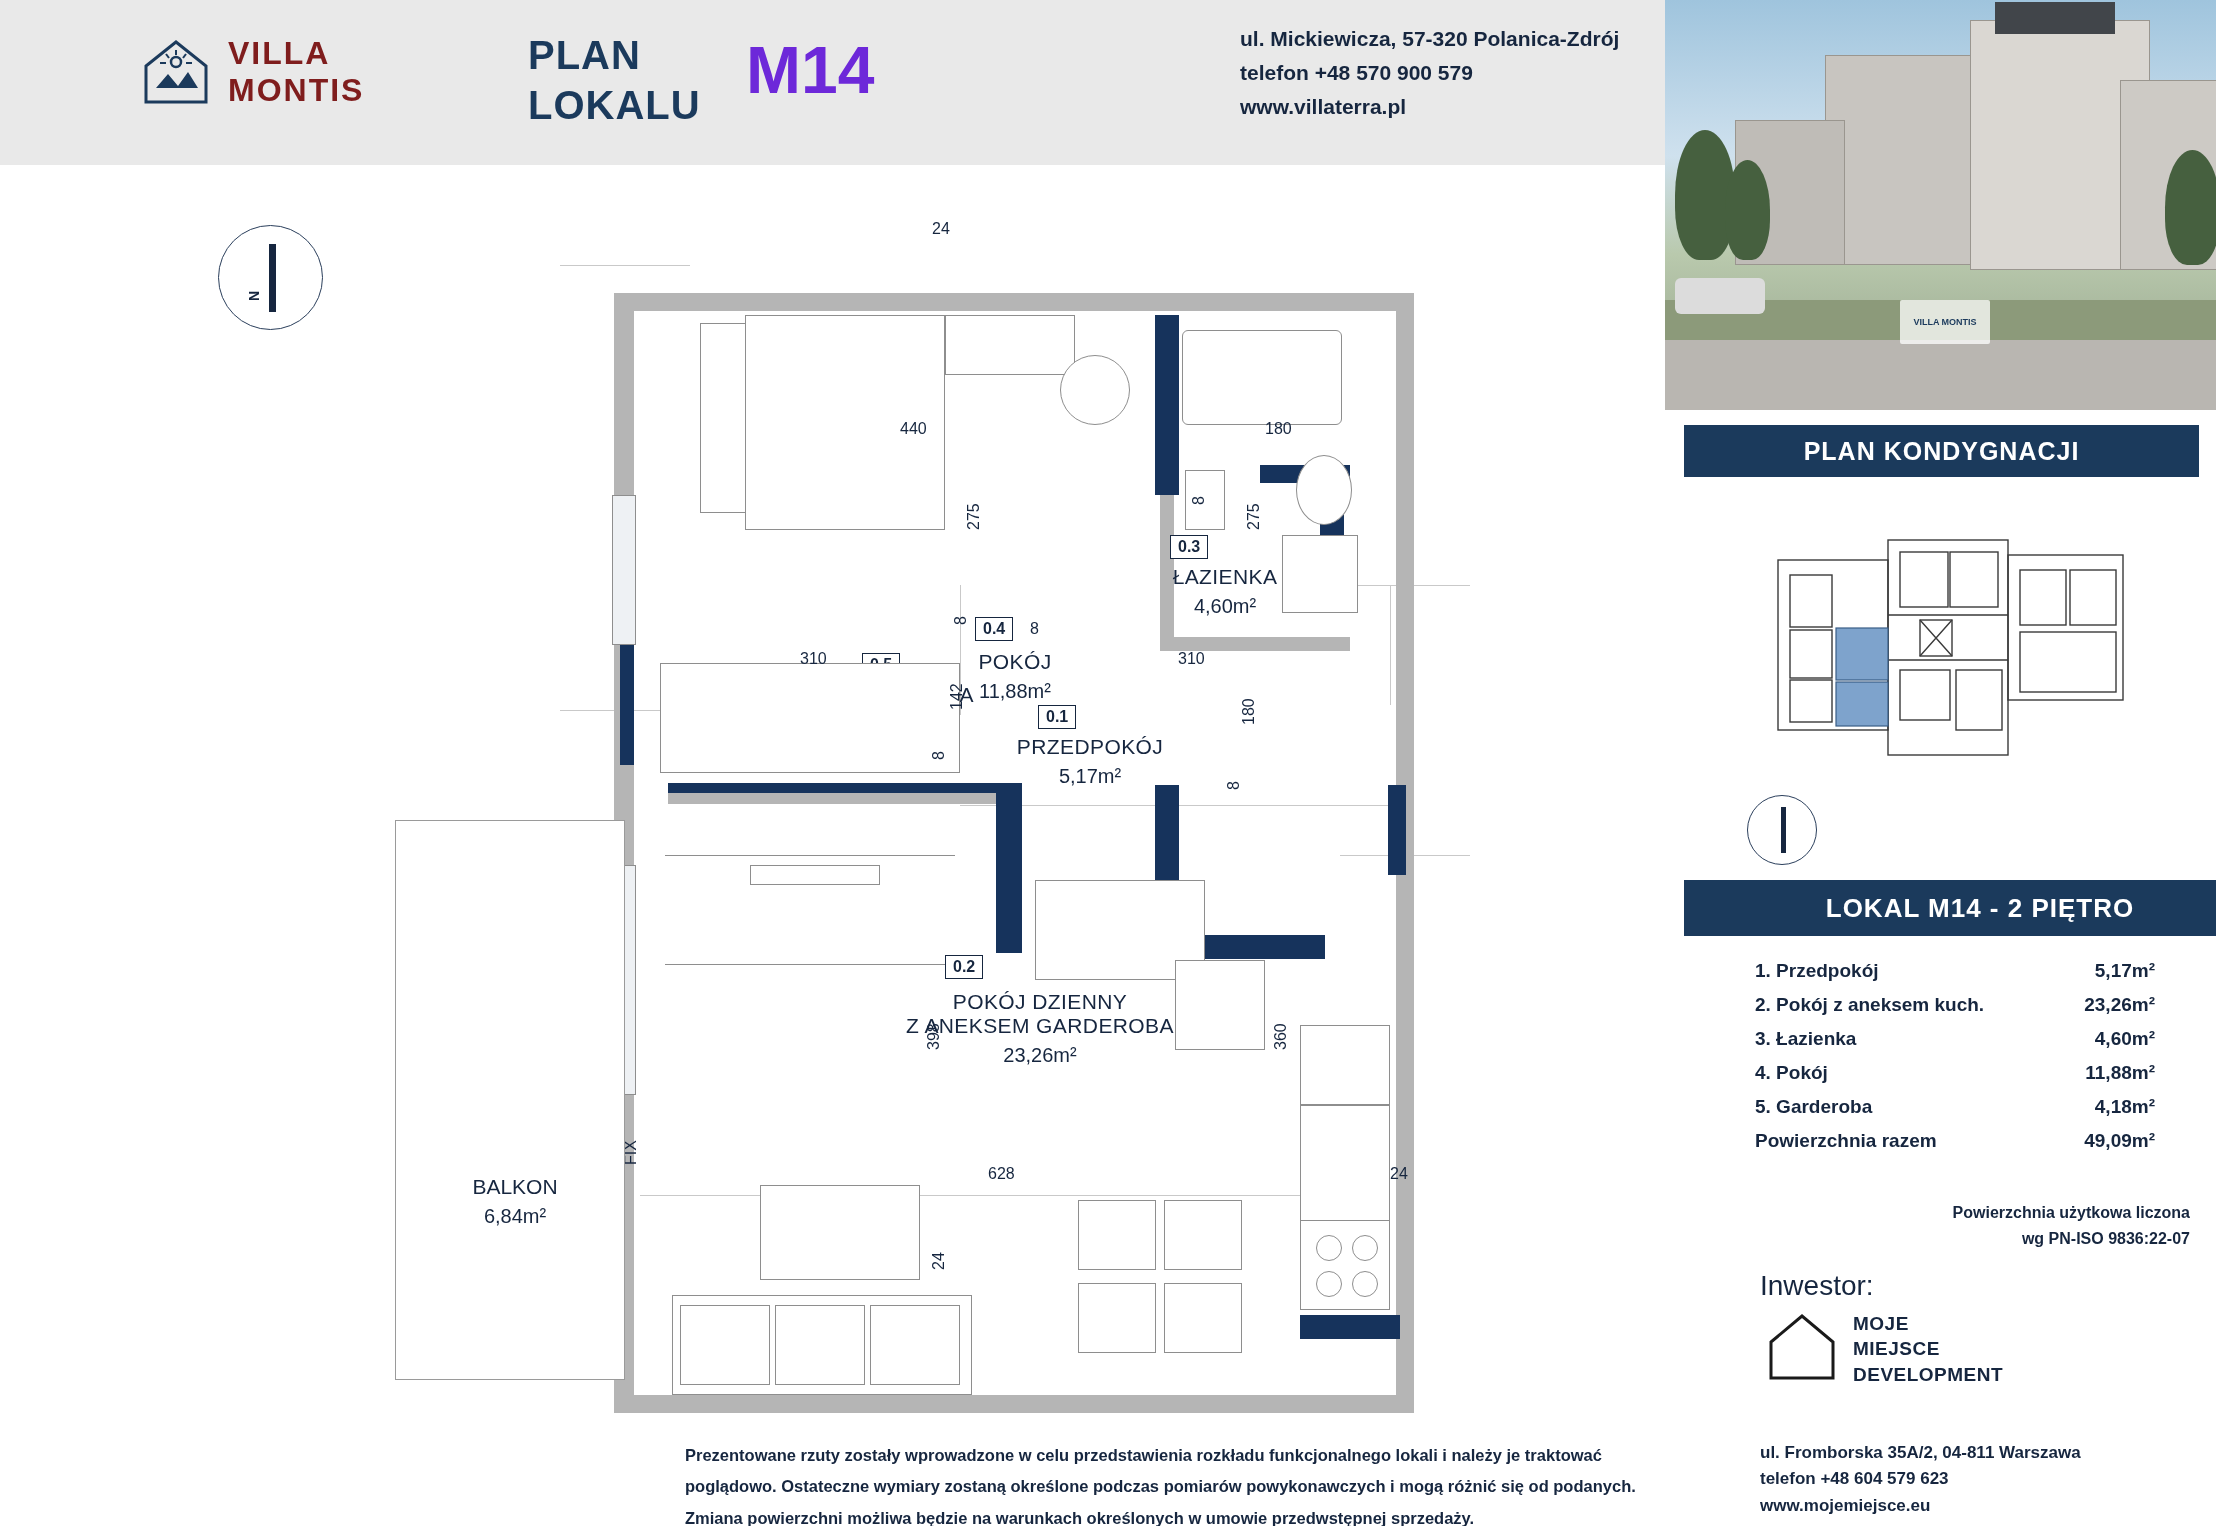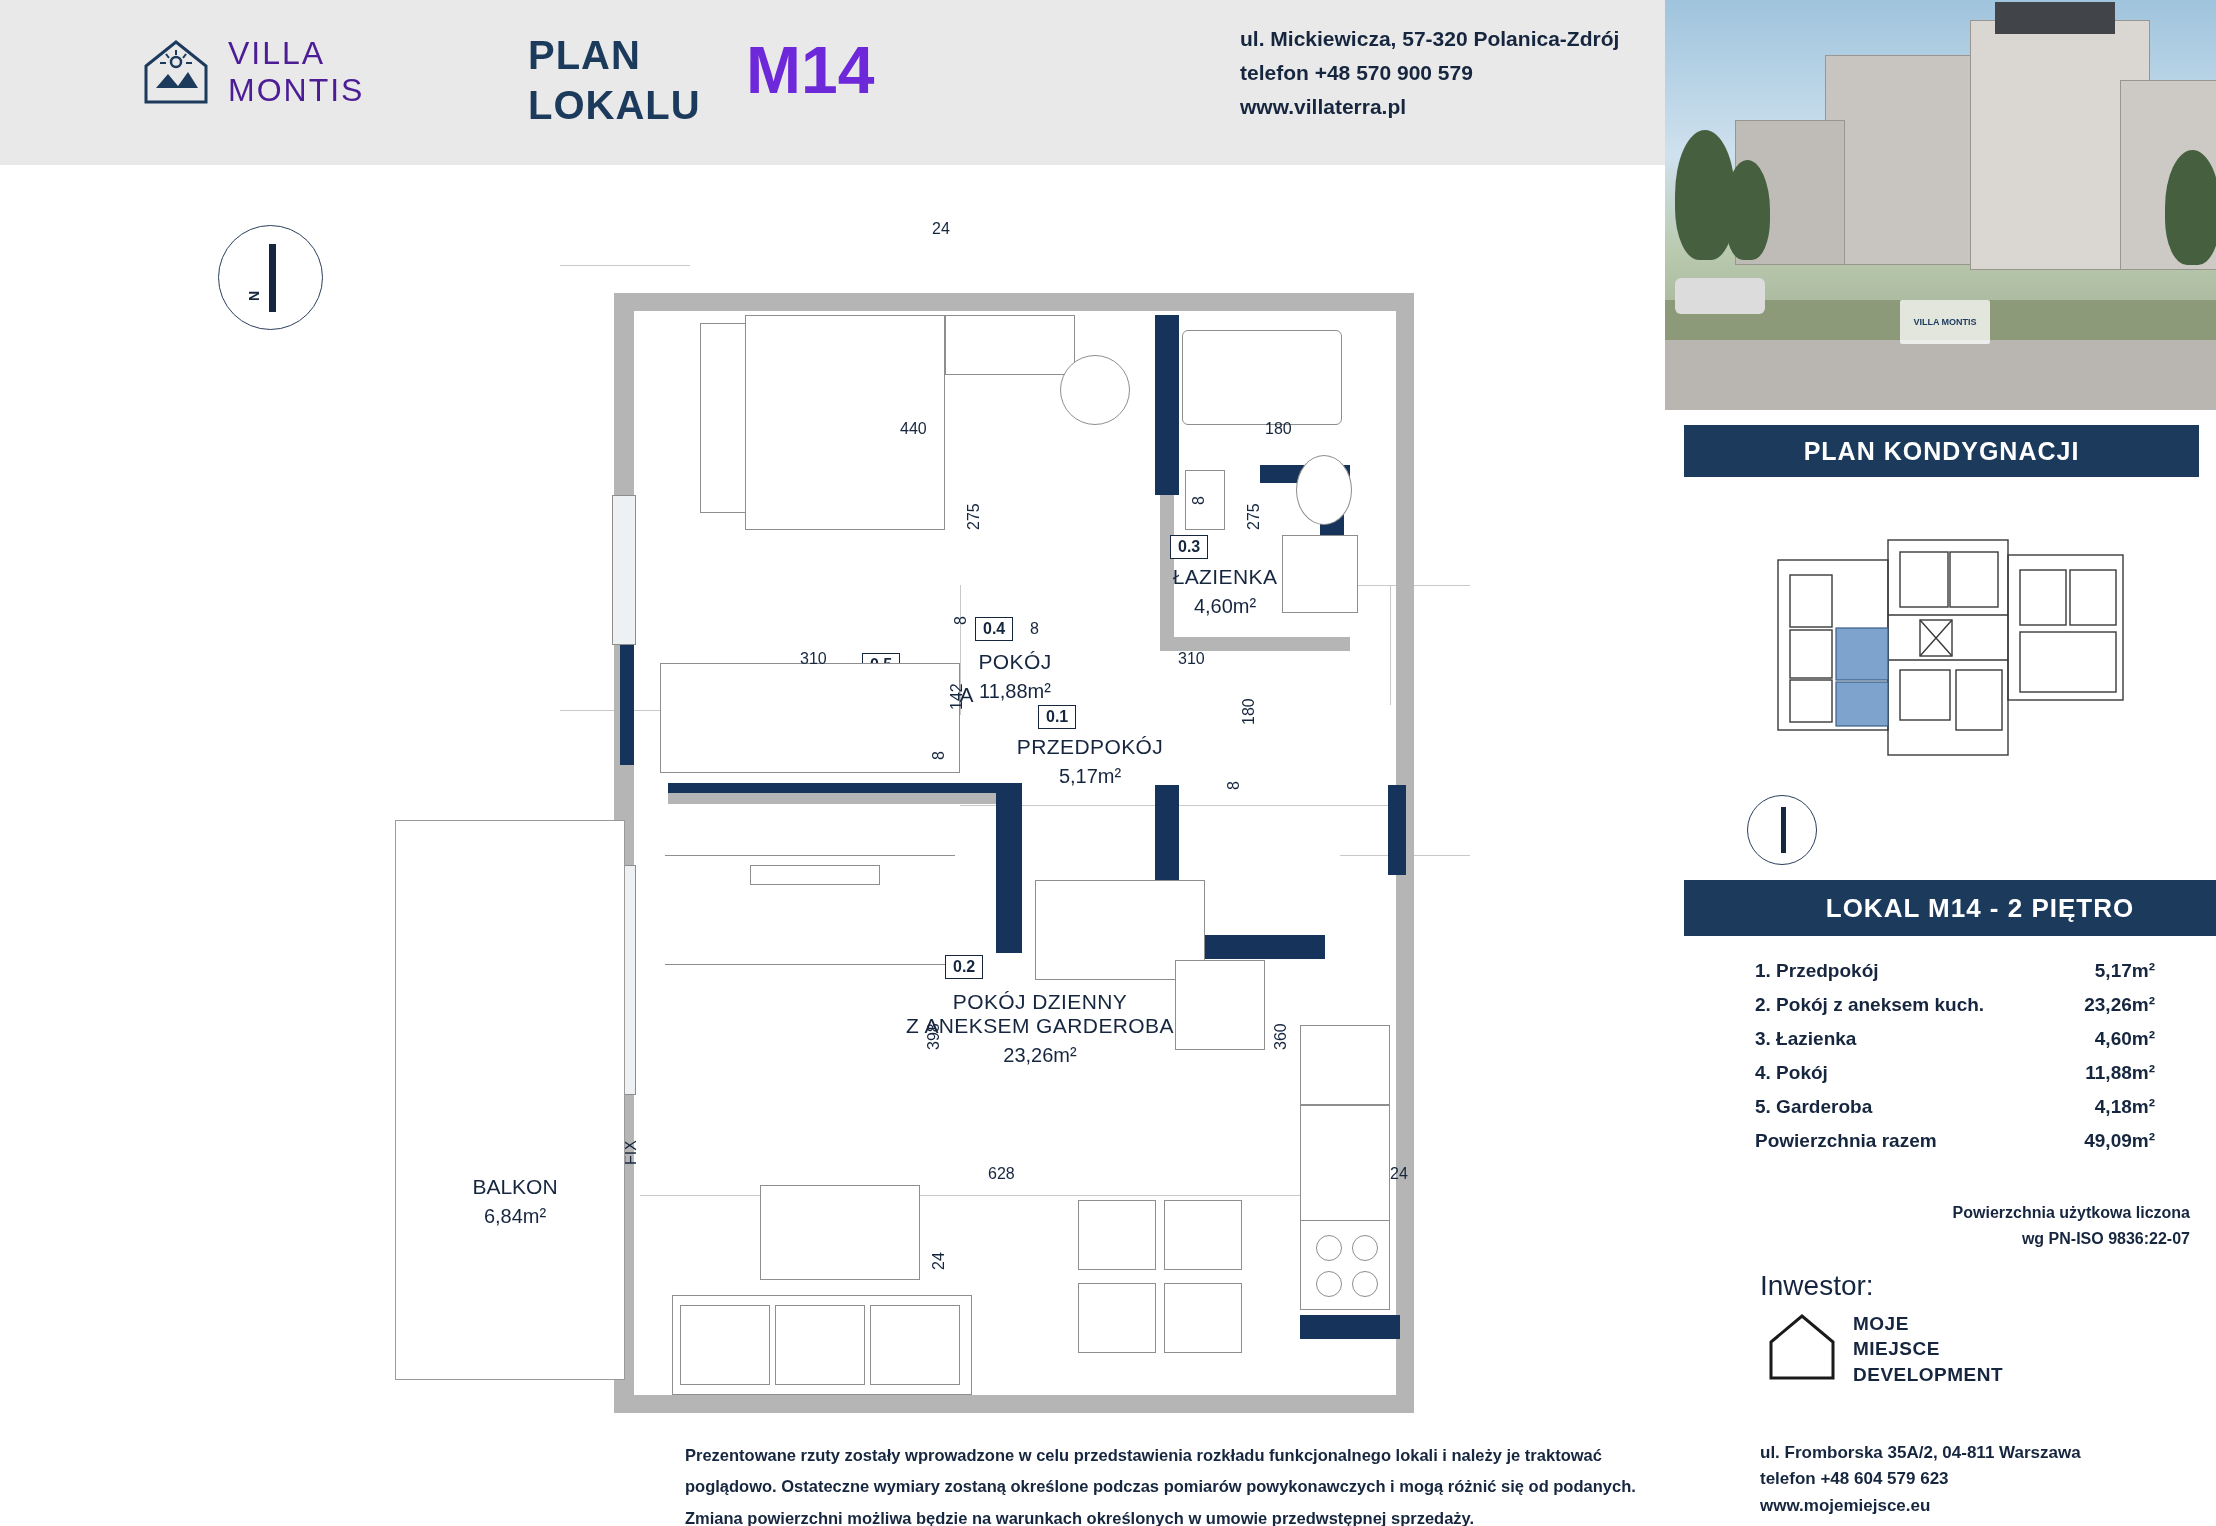--- a/index.html
+++ b/index.html
@@ -14,21 +14,21 @@
   }
   
   .header {
     position:absolute; left:0; top:0; width:1665px; height:165px;
     background:#e9e9e9;
   }
   .logo-wrap {
     position:absolute; left:140px; top:35px; display:flex; align-items:center; gap:16px;
   }
   .logo-mark { width:72px; height:72px; }
-  .logo-text { font-weight:normal; font-size:32px; letter-spacing:2px; line-height:1.15; color:#4c1d95; }
+  .logo-text { font-weight:bold; font-size:32px; letter-spacing:2px; line-height:1.15; color:#7f1d1d; }
   .plan-lokalu {
     position:absolute; left:528px; top:30px;
     font-size:40px; font-weight:bold; line-height:1.25; color:#1b3a5c; letter-spacing:1px;
   }
   .m-code {
     position:absolute; left:746px; top:32px; font-size:66px; font-weight:bold; color:#6d28d9;
   }
   .addr {
     position:absolute; left:1240px; top:22px; font-size:21px; font-weight:bold; line-height:1.63; color:#16263f;
   }

